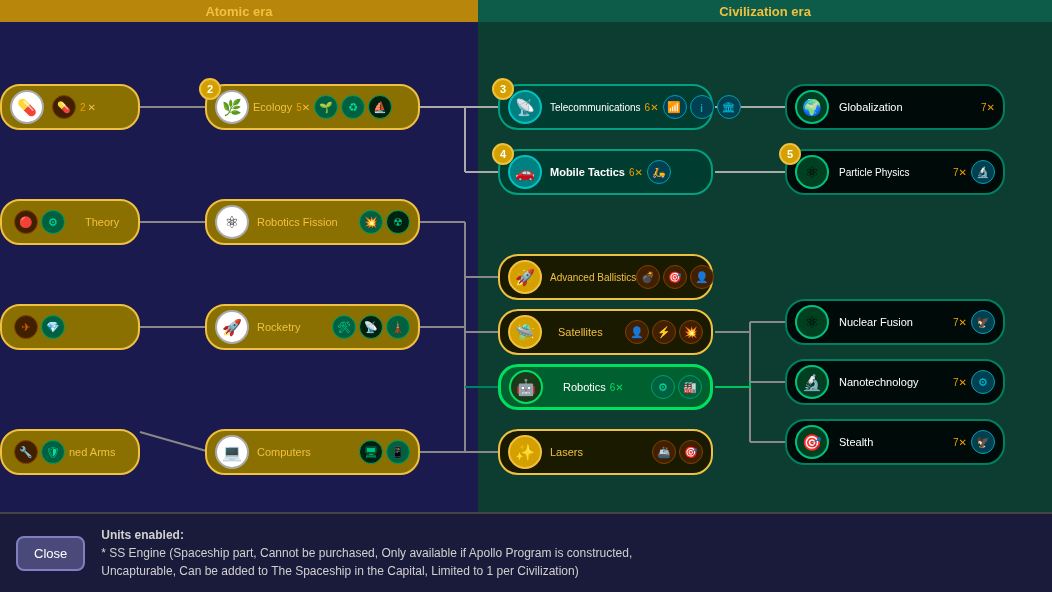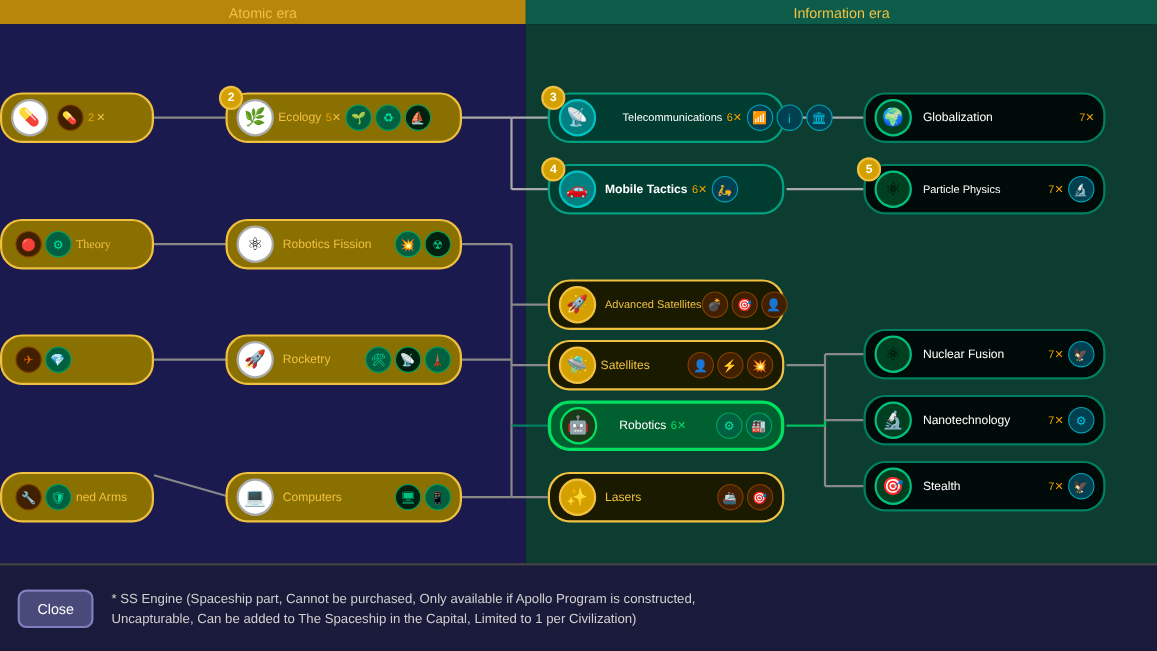--- a/index.html
+++ b/index.html
@@ -15,21 +15,21 @@
     
     .era-header {
       position: absolute;
       top: 0;
       height: 22px;
       display: flex;
       align-items: center;
       justify-content: center;
       font-size: 13px;
       color: #f0c040;
-      font-weight: normal;
+      font-weight: bold;
     }
     .atomic-header {
       left: 0;
       width: 478px;
       background: #b8860b;
     }
     .info-header {
       left: 478px;
       width: 574px;
       background: #0d5c4a;
@@ -251,21 +251,21 @@
       min-width: 160px;
     }
   </style>
 </head>
 <body>
 
 <div class="era-header atomic-header">
   <span>Atomic era</span>
 </div>
 <div class="era-header info-header">
-  <span>Information era</span>
+  <span>Civilization era</span>
 </div>
 
 <div class="main-area">
 
   <div class="atomic-area"></div>
 
   <div class="info-area"></div>
 
   <svg class="connections">
 
@@ -330,21 +330,21 @@
       <span class="mini-icon">♻</span>
       <span class="mini-icon dark">⛵</span>
     </div>
   </div>
 
   <div class="tech-node yellow" style="left:0; top:177px; width:140px;">
     <div class="node-icons-row">
       <span class="mini-icon orange">🔴</span>
       <span class="mini-icon">⚙</span>
     </div>
-    <span class="node-label yellow-text" style="margin-left:4px;font-family:Liberation Serif, serif;">Theory</span>
+    <span class="node-label yellow-text" style="margin-left:20px;">Theory</span>
   </div>
 
   <div class="tech-node yellow" style="left:205px; top:177px; width:215px;">
     <div class="node-icon white-circle">⚛</div>
     <span class="node-label yellow-text" style="margin-left:4px;">Robotics Fission</span>
     <div class="node-icons-row" style="margin-left:auto;">
       <span class="mini-icon">💥</span>
       <span class="mini-icon dark">☢</span>
     </div>
   </div>
@@ -379,21 +379,21 @@
     <span class="node-label yellow-text" style="margin-left:4px;">Computers</span>
     <div class="node-icons-row" style="margin-left:auto;">
       <span class="mini-icon dark">🖥</span>
       <span class="mini-icon">📱</span>
     </div>
   </div>
 
   <div class="tech-node dark-teal" style="left:498px; top:62px; width:215px;">
     <div class="era-number">3</div>
     <div class="node-icon teal-circle">📡</div>
-    <span class="node-label white-text" style="margin-left:20px;font-size:10px;text-align:right;">Telecommunications</span>
+    <span class="node-label white-text" style="margin-left:4px;font-size:10px;text-align:right;">Telecommunications</span>
     <span class="node-cost">6</span>
     <span style="font-size:10px;color:#f0a000;">✕</span>
     <div class="node-icons-row">
       <span class="mini-icon teal">📶</span>
       <span class="mini-icon teal">ℹ</span>
       <span class="mini-icon teal">🏛</span>
     </div>
   </div>
 
   <div class="tech-node black-teal" style="left:785px; top:62px; width:220px;">
@@ -420,31 +420,31 @@
     <span class="node-label white-text" style="margin-left:6px;font-size:10px;">Particle Physics</span>
     <span class="node-cost" style="margin-left:auto;">7</span>
     <span style="font-size:10px;color:#f0a000;">✕</span>
     <div class="node-icons-row">
       <span class="mini-icon teal">🔬</span>
     </div>
   </div>
 
   <div class="tech-node black-yellow" style="left:498px; top:232px; width:215px;">
     <div class="node-icon yellow-circle">🚀</div>
-    <span class="node-label yellow-text" style="margin-left:4px;font-size:10px;">Advanced Satellites</span>
+    <span class="node-label yellow-text" style="margin-left:4px;font-size:10px;">Advanced Ballistics</span>
     <div class="node-icons-row" style="margin-left:auto;">
       <span class="mini-icon orange">💣</span>
       <span class="mini-icon orange">🎯</span>
       <span class="mini-icon orange">👤</span>
     </div>
   </div>
 
   <div class="tech-node black-yellow" style="left:498px; top:287px; width:215px;">
     <div class="node-icon yellow-circle">🛸</div>
-    <span class="node-label yellow-text" style="margin-left:0;">Satellites</span>
+    <span class="node-label yellow-text" style="margin-left:12px;">Satellites</span>
     <div class="node-icons-row" style="margin-left:auto;">
       <span class="mini-icon orange">👤</span>
       <span class="mini-icon orange">⚡</span>
       <span class="mini-icon orange">💥</span>
     </div>
   </div>
 
   <div class="tech-node green" style="left:498px; top:342px; width:215px; border-color:#00e060; border-width:3px;">
     <div class="node-icon dark-circle" style="border-color:#00e060;">🤖</div>
     <span class="node-label white-text" style="margin-left:16px;">Robotics</span>
@@ -493,15 +493,16 @@
     <div class="node-icons-row">
       <span class="mini-icon teal">🦅</span>
     </div>
   </div>
 
 </div>
 
 <div class="bottom-panel">
   <button class="close-button">Close</button>
   <div class="bottom-text">
+    <div style="font-weight:bold;">Units enabled:</div>
     <div>* SS Engine (Spaceship part, Cannot be purchased, Only available if Apollo Program is constructed,<br>Uncapturable, Can be added to The Spaceship in the Capital, Limited to 1 per Civilization)</div>
   </div>
 </div>
 
 </body></html>

